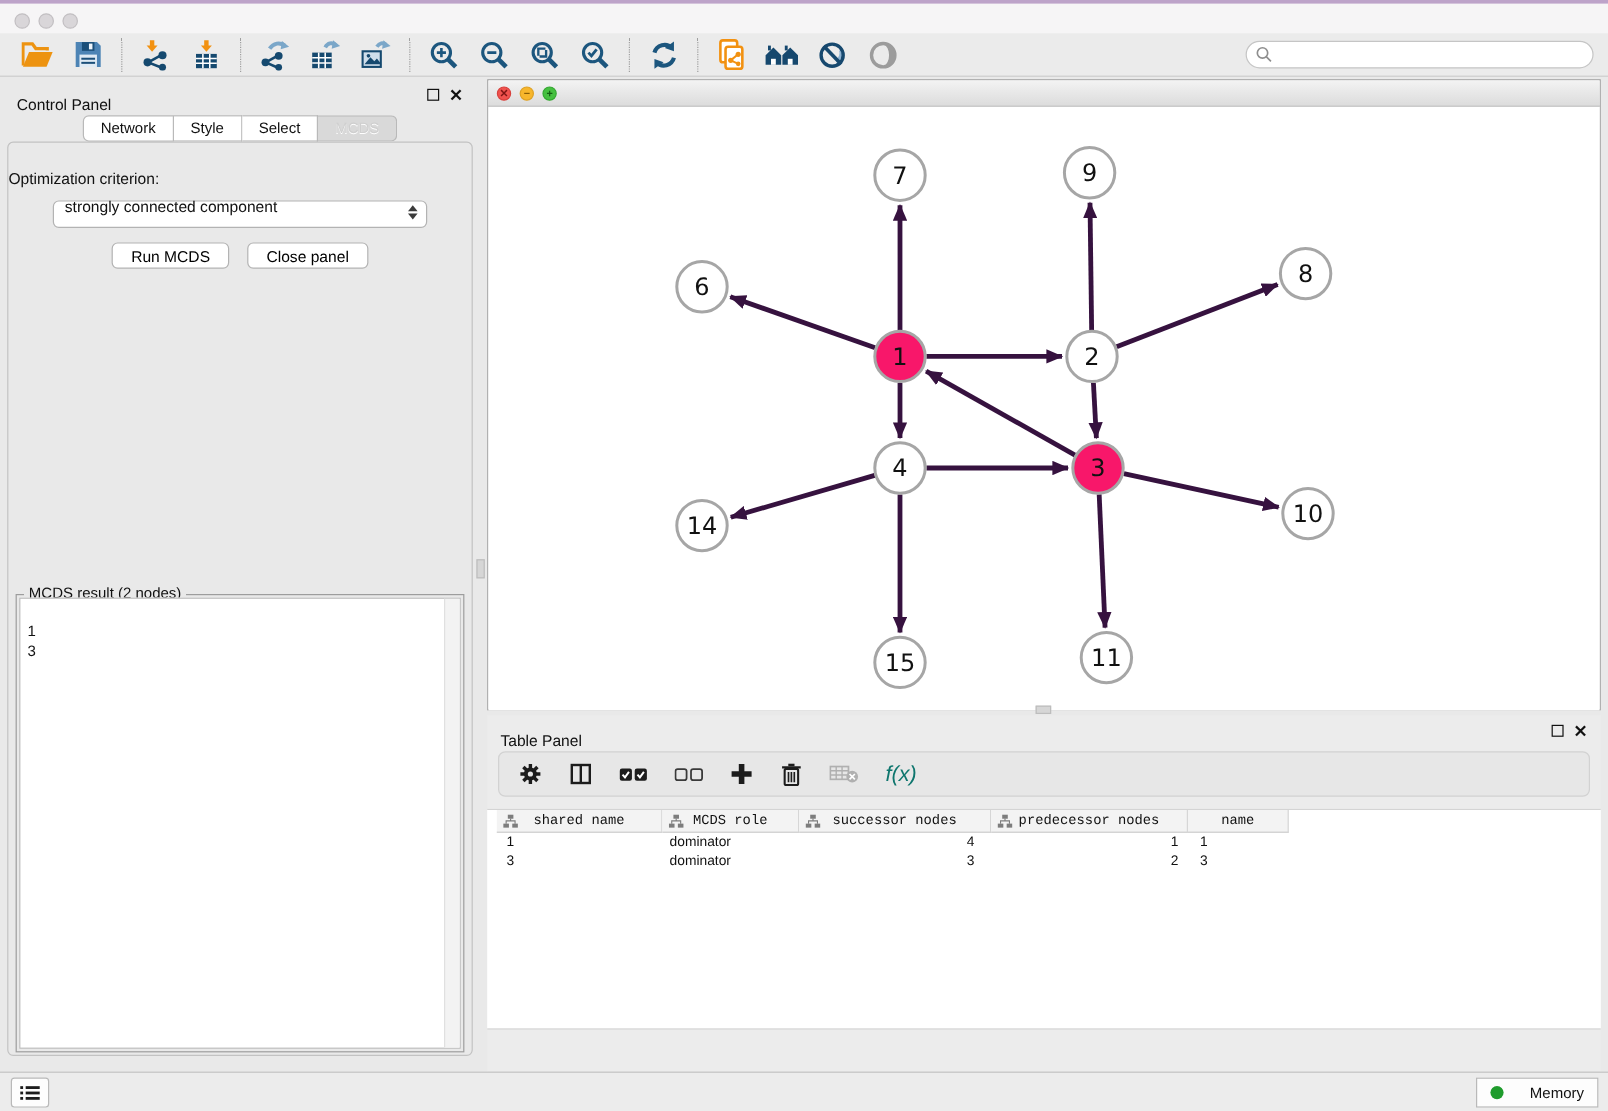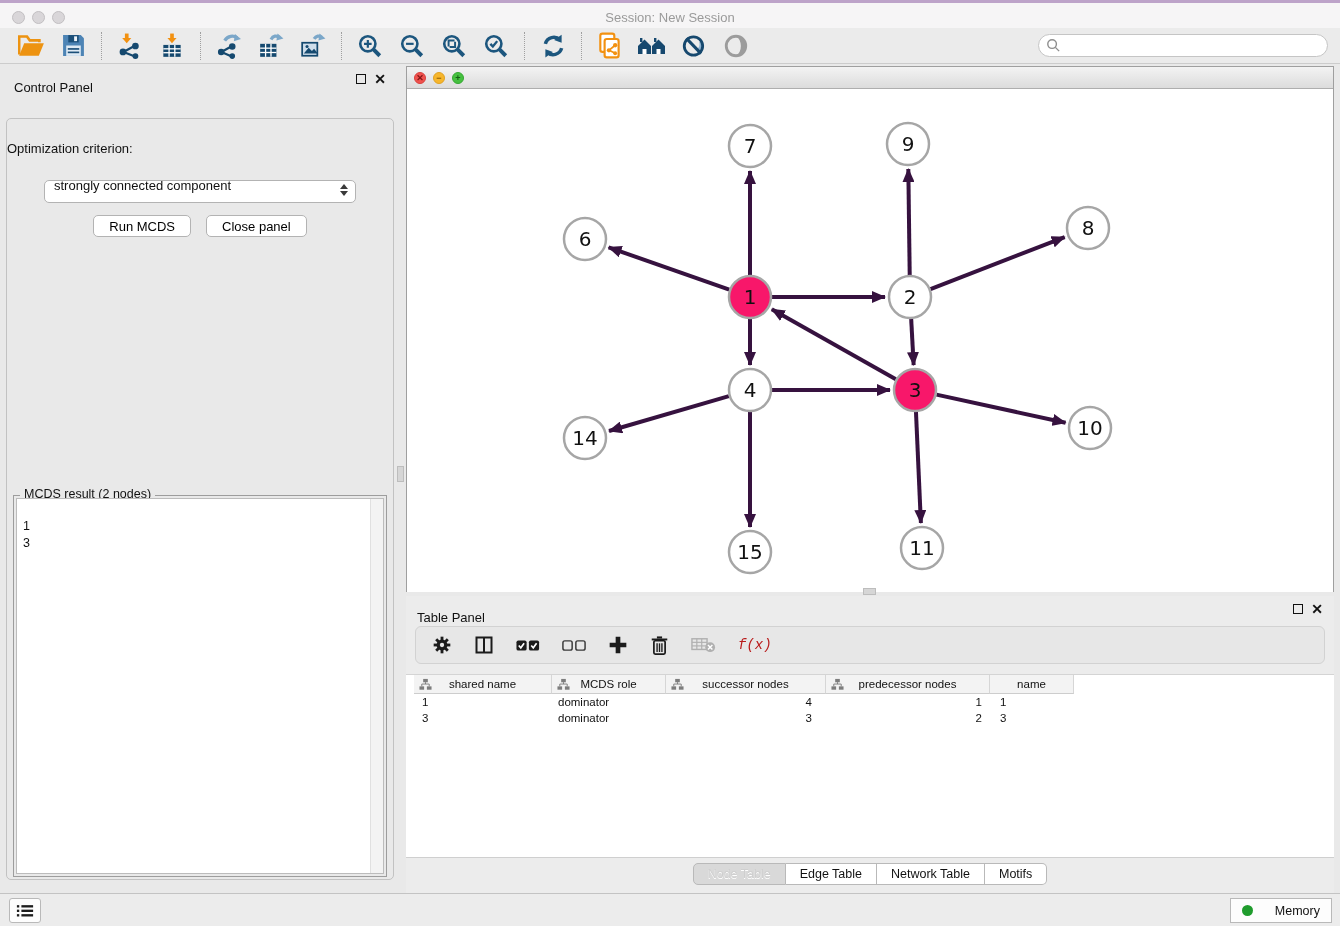--- a/index.html
+++ b/index.html
@@ -31,21 +31,21 @@
   .close-ico { font-size:14px; font-weight:bold; color:#111; line-height:10px; }
   .cp-tabs { position:absolute; left:0; top:30px; width:100%; display:flex; justify-content:center; z-index:2; }
   .tab { height:22px; padding:0 14px; background:#fff; border:1px solid #b9b9b9; border-left:none;
     display:flex; align-items:center; font-size:12.5px; color:#111; }
   .tab:first-child { border-left:1px solid #b9b9b9; border-radius:5px 0 0 5px; }
   .tab:last-child { border-radius:0 5px 5px 0; }
   .tab.selected { background:#d9d9d9; color:#cfcfcf; text-shadow:0 1px 0 #fff; }
   .cp-content { position:absolute; left:2px; top:52px; width:388px; height:762px;
     background:#e9e9e9; border:1px solid #c2c2c2; border-radius:5px; }
   .opt-label { text-align:left; margin-top:22px; font-size:13px; }
-  .dropdown { position:relative; margin:24px auto 0; width:312px; height:23px; background:#fff;
+  .dropdown { position:relative; margin:11px auto 0; width:312px; height:23px; background:#fff;
     border:1px solid #b3b3b3; border-radius:5px; display:flex; align-items:center; padding:0 26px 12px 9px; font-size:13px; }
   .dd-stepper { position:absolute; right:5px; top:3px; width:13px; display:flex; flex-direction:column; align-items:center; gap:2px; }
   .dd-stepper span { width:0; height:0; border-left:4px solid transparent; border-right:4px solid transparent; }
   .dd-up { border-bottom:5px solid #3a3a3a; }
   .dd-down { border-top:5px solid #3a3a3a; }
   .btn-row { display:flex; justify-content:center; gap:15px; margin-top:12px; }
   .mac-btn { height:22px; padding:0 15px; background:#fff; border:1px solid #b3b3b3; border-radius:5px;
     font-size:13px; display:flex; align-items:center; font-family:"Liberation Sans",sans-serif; }
   .result-box { position:absolute; left:6px; top:376px; width:374px; height:382px;
     border:1px solid #9d9d9d; background:#e9e9e9; padding:2px; }
@@ -71,49 +71,48 @@
   .tl-grn { background:#46c040; border:1px solid #35a832; color:#145f13; }
   .net-canvas { position:relative; width:926px; height:503px; background:#fff; }
   svg text { font-family:"DejaVu Sans", sans-serif; }
 
   
   .table-panel { position:absolute; left:406px; top:596px; width:928px; height:297px; background:#ececec; }
   .tp-head { height:26px; display:flex; align-items:center; padding:0 11px; }
   .tp-toolbar { position:absolute; left:9px; top:30px; width:910px; height:38px; background:#e7e7e7;
     border:1px solid #d2d2d2; border-radius:6px; display:flex; align-items:center; padding-left:16px; gap:22px; }
   .tp-ico { display:flex; align-items:center; justify-content:center; height:26px; }
-  .fx-label { font-family:Liberation Mono, monospace; font-style:italic; font-size:14px; color:#b91c1c; }
+  .fx-label { font-family:Liberation Sans, sans-serif; font-style:italic; font-size:18px; color:#0f766e; }
   .grid-area { position:absolute; left:0px; top:78px; width:928px; height:184px; background:#fff;
     border-top:1px solid #d4d4d4; border-bottom:1px solid #cfcfcf; }
   .grid-head { display:flex; height:19px; margin-left:8px; }
   .gh-cell { background:#f3f3f3; border-right:1px solid #d6d6d6; border-bottom:1px solid #cdcdcd;
     display:flex; align-items:center; justify-content:center; gap:6px; font-size:11.5px; color:#111; }
   .gh-cell .mini-tree { position:absolute; left:5px; }
-  .gh-cell { position:relative; }
+  .gh-cell { position:relative;font-family:Liberation Mono, monospace; }
   .grid-row { display:flex; height:16px; margin-left:8px; font-size:11.5px; }
   .gr-cell { display:flex; align-items:center; }
   .al { justify-content:flex-start; } .ar { justify-content:flex-end; }
   .tp-tabs { position:absolute; left:0; top:267px; width:100%; display:flex; justify-content:center; }
 
   
   .statusbar { position:absolute; left:0; top:893px; width:1340px; height:33px; background:#ececec; border-top:1px solid #c3c3c3; }
   .list-btn { position:absolute; left:9px; top:4px; width:32px; height:25px; background:#fdfdfd;
     border:1px solid #b9b9b9; border-radius:3px; display:flex; align-items:center; justify-content:center; }
   .mem-btn { position:absolute; right:8px; top:4px; height:25px; padding:0 11px; background:#fdfdfd;
     border:1px solid #b9b9b9; border-radius:0; display:flex; align-items:center; gap:22px; font-size:12.5px; }
   .mem-dot { width:11px; height:11px; border-radius:50%; }
 </style>
 </head>
 <body>
 
 <div class="titlebar">
   <span class="traffic tl-gray" style="left:12px"></span>
   <span class="traffic tl-gray" style="left:32px"></span>
   <span class="traffic tl-gray" style="left:52px"></span>
-  <div class="win-title">Session: New Session</div>
 </div>
 
 <div class="toolbar">
   <div class="tb-icon">
     <svg width="27" height="25" viewBox="0 0 24 22">
         <path d="M1 20 L5.5 9 H23 L18.5 20 Z" fill="#ed9311"></path>
         <path d="M1 19 V3 h7 l2.5 3.5 H19 V8" fill="none" stroke="#ed9311" stroke-width="2.4"></path>
       </svg>
   </div>
   <div class="tb-icon">
@@ -267,20 +266,26 @@
   </div>
 </div>
 
 <div class="control-panel">
   <div class="cp-head">
     <span class="panel-title">Control Panel</span>
     <span class="head-btns">
       <span class="float-ico"></span>
       <span class="close-ico">✕</span>
     </span>
+  </div>
+  <div class="cp-tabs">
+    <div class="tab">Network</div>
+    <div class="tab">Style</div>
+    <div class="tab">Select</div>
+    <div class="tab selected">MCDS</div>
   </div>
   <div class="cp-content">
     <div class="opt-label">Optimization criterion:</div>
     <div class="dropdown">
       <span>strongly connected component</span>
       <span class="dd-stepper">
           <span class="dd-up"></span>
           <span class="dd-down"></span>
         </span>
     </div>
@@ -482,26 +487,20 @@
     </div>
     <div class="grid-row">
       <div class="gr-cell al" style="width:138px;padding-left:8px">3</div>
       <div class="gr-cell al" style="width:114px;padding-left:6px">dominator</div>
       <div class="gr-cell ar" style="width:160px;padding-right:14px">3</div>
       <div class="gr-cell ar" style="width:164px;padding-right:8px">2</div>
       <div class="gr-cell al" style="width:84px;padding-left:10px">3</div>
     </div>
   </div>
 
-  <div class="tp-tabs">
-    <div class="tab selected">Node Table</div>
-    <div class="tab">Edge Table</div>
-    <div class="tab">Network Table</div>
-    <div class="tab">Motifs</div>
-  </div>
 </div>
 
 <div class="statusbar">
   <div class="list-btn">
     <svg width="18" height="14" viewBox="0 0 20 15">
         <g fill="#1c1c1c">
           <rect x="1" y="1" width="2.6" height="2.6"></rect>
           <rect x="6" y="1" width="13" height="2.6"></rect>
           <rect x="1" y="6" width="2.6" height="2.6"></rect>
           <rect x="6" y="6" width="13" height="2.6"></rect>

